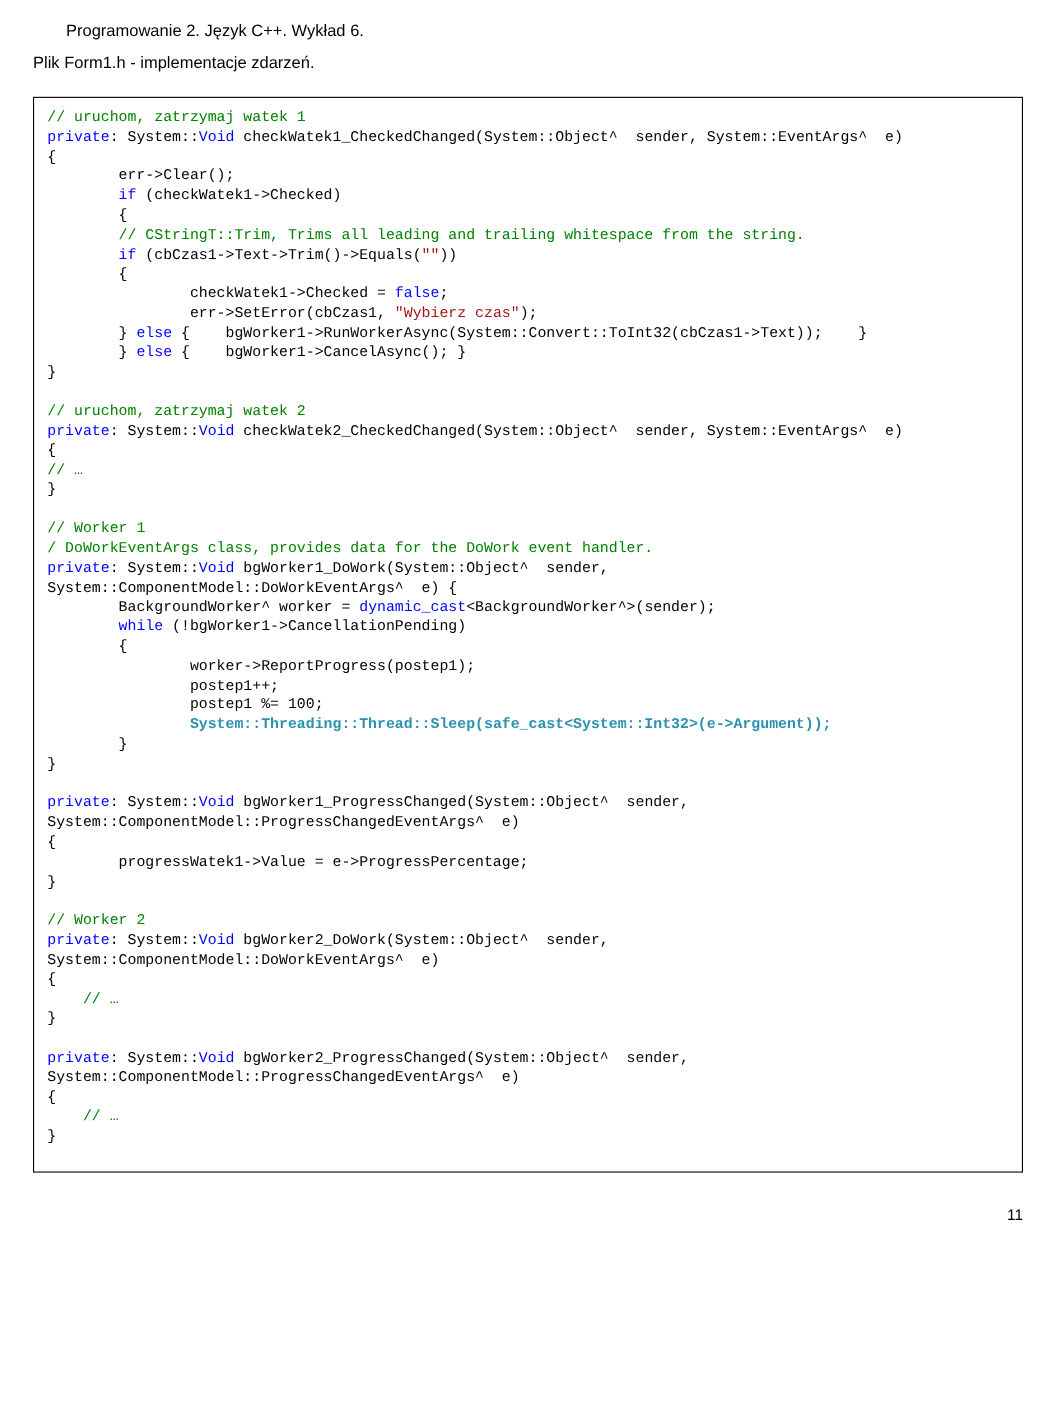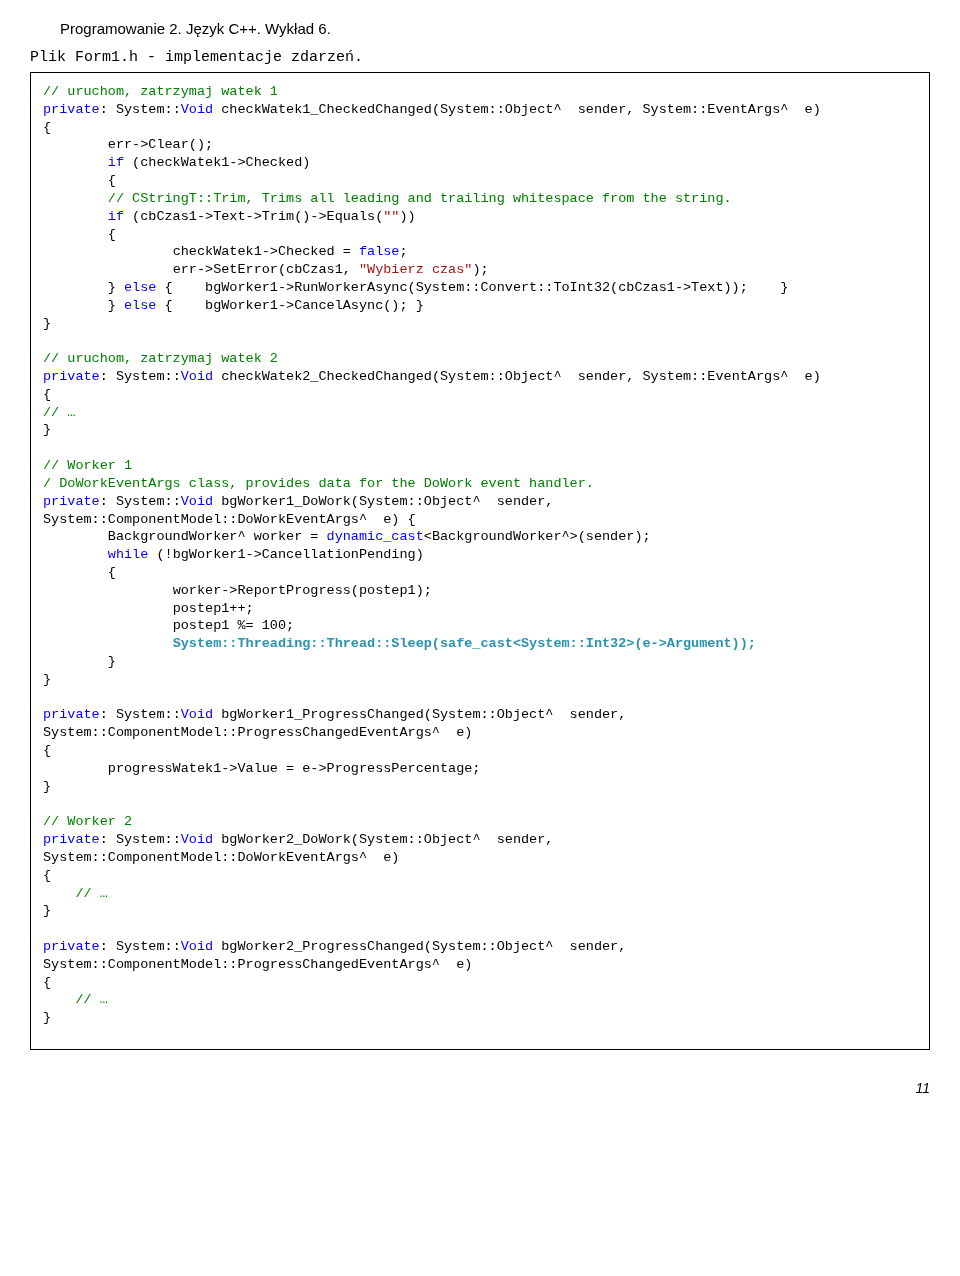--- a/index.html
+++ b/index.html
@@ -9,37 +9,35 @@
     margin: 0;
     padding: 20px 30px 30px 30px;
     color: #000;
     width: 900px;
   }
   .header {
     font-weight: normal;
     margin: 0 0 12px 30px;
   }
   .subheader {
-    margin: 0 0 6px 0;
-    font-family: Liberation Mono, monospace;
+    margin: 0 0 22px 0;
   }
   .code-box {
     border: 1px solid #000;
     padding: 10px 12px 22px 12px;
     font-family: "Courier New", Courier, monospace;
     font-size: 13.5px;
     line-height: 1.32;
     white-space: pre-wrap;
   }
   .page-num {
     text-align: right;
     margin-top: 30px;
     font-family: Arial, sans-serif;
     font-size: 14px;
-    font-style: italic;
   }
   .c-blue  { color: #0000ff; }
   .c-green { color: #008000; }
   .c-red   { color: #a31515; }
   .c-teal  { color: #2b91af; }
 </style>
 </head>
 <body>
 
 <div class="header">Programowanie 2. Język C++. Wykład 6.</div>

